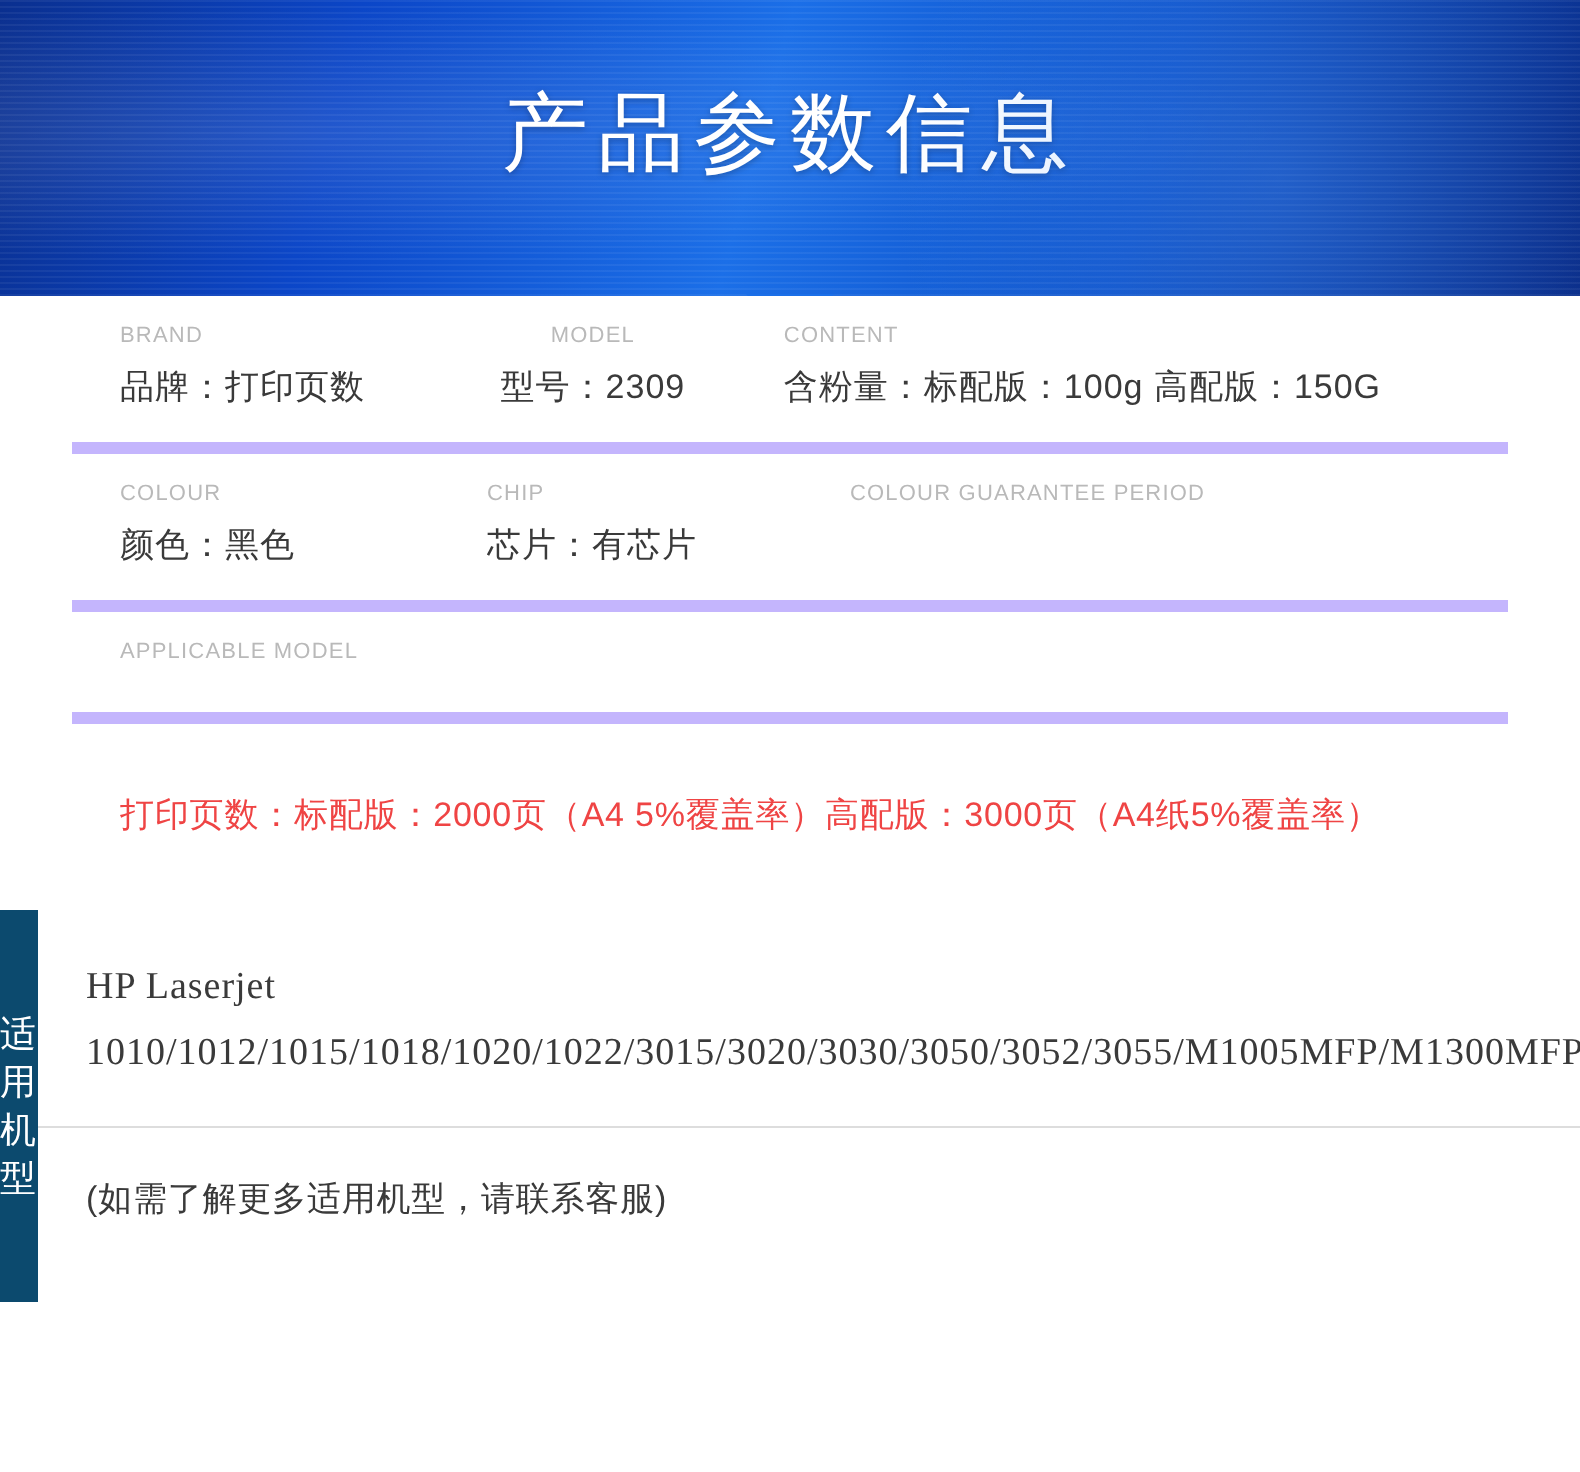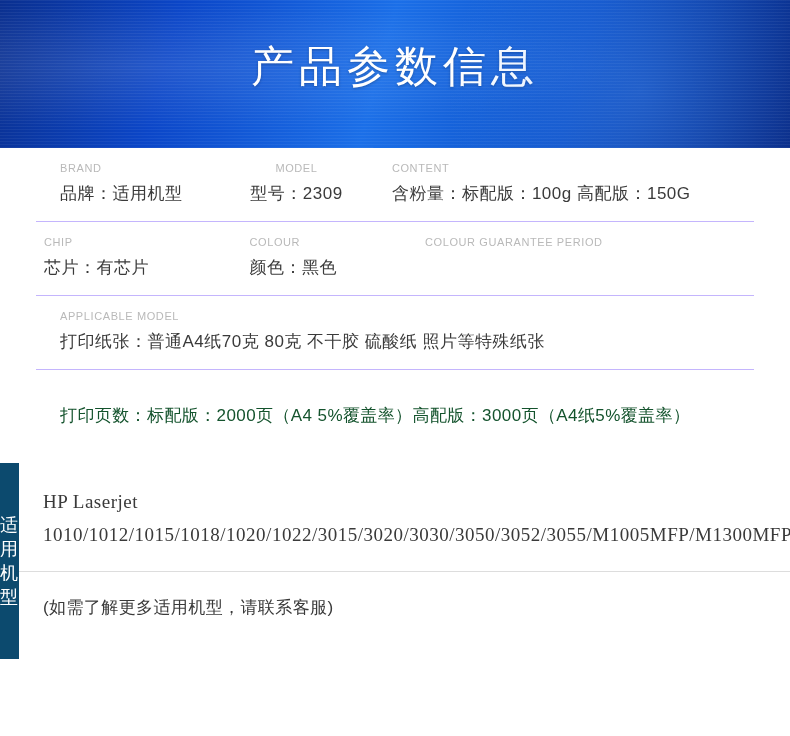--- a/index.html
+++ b/index.html
@@ -77,21 +77,21 @@
 
   
   .specs {
     position: relative;
     padding: 0 36px;
     background: #ffffff;
   }
 
   .spec-row {
     position: relative;
-    border-bottom: 1px solid #c4b5fd;
+    border-bottom: 6px solid #c4b5fd;
     padding: 14px 0 16px 0;
     display: flex;
   }
 
   .spec-cell {
     position: relative;
     box-sizing: border-box;
     padding-right: 10px;
   }
   .cell-en {
@@ -114,21 +114,21 @@
 
   .w-colour  { width: 200px; padding-left: 24px; }
   .w-chip    { width: 190px; padding-left: 8px; }
   .w-qgp     { width: 330px; padding-left: 0px; }
 
   .w-full    { width: 100%; padding-left: 24px; }
 
   .pages-row {
     padding: 34px 0 36px 24px;
     font-size: 17px;
-    color: #14532d;
+    color: #ef4444;
     letter-spacing: 0.4px;
     white-space: nowrap;
   }
 
   
   .model-block {
     display: flex;
     width: 790px;
     background: #9a9a9a;
     align-items: stretch;
@@ -179,50 +179,49 @@
   <div class="banner">
     <div class="banner-title">产品参数信息</div>
     <div class="banner-notch"></div>
   </div>
 
   <div class="specs">
 
     <div class="spec-row">
       <div class="spec-cell w-brand">
         <div class="cell-en">BRAND</div>
-        <div class="cell-cn">品牌：适用机型</div>
+        <div class="cell-cn">品牌：打印页数</div>
       </div>
       <div class="spec-cell w-model">
         <div class="cell-en">MODEL</div>
         <div class="cell-cn">型号：2309</div>
       </div>
       <div class="spec-cell w-content">
         <div class="cell-en">CONTENT</div>
         <div class="cell-cn">含粉量：标配版：100g  高配版：150G</div>
       </div>
     </div>
 
     <div class="spec-row">
+      <div class="spec-cell w-colour">
+        <div class="cell-en">COLOUR</div>
+        <div class="cell-cn">颜色：黑色</div>
+      </div>
       <div class="spec-cell w-chip">
         <div class="cell-en">CHIP</div>
         <div class="cell-cn">芯片：有芯片</div>
       </div>
-      <div class="spec-cell w-colour">
-        <div class="cell-en">COLOUR</div>
-        <div class="cell-cn">颜色：黑色</div>
-      </div>
       <div class="spec-cell w-qgp">
         <div class="cell-en">COLOUR GUARANTEE PERIOD</div>
       </div>
     </div>
 
     <div class="spec-row">
       <div class="spec-cell w-full">
         <div class="cell-en">APPLICABLE MODEL</div>
-        <div class="cell-cn">打印纸张：普通A4纸70克 80克  不干胶  硫酸纸  照片等特殊纸张</div>
       </div>
     </div>
 
     <div class="pages-row">打印页数：标配版：2000页（A4 5%覆盖率）高配版：3000页（A4纸5%覆盖率）</div>
 
   </div>
 
   <div class="model-block">
     <div class="model-label">适用机型</div>
     <div class="model-content">

